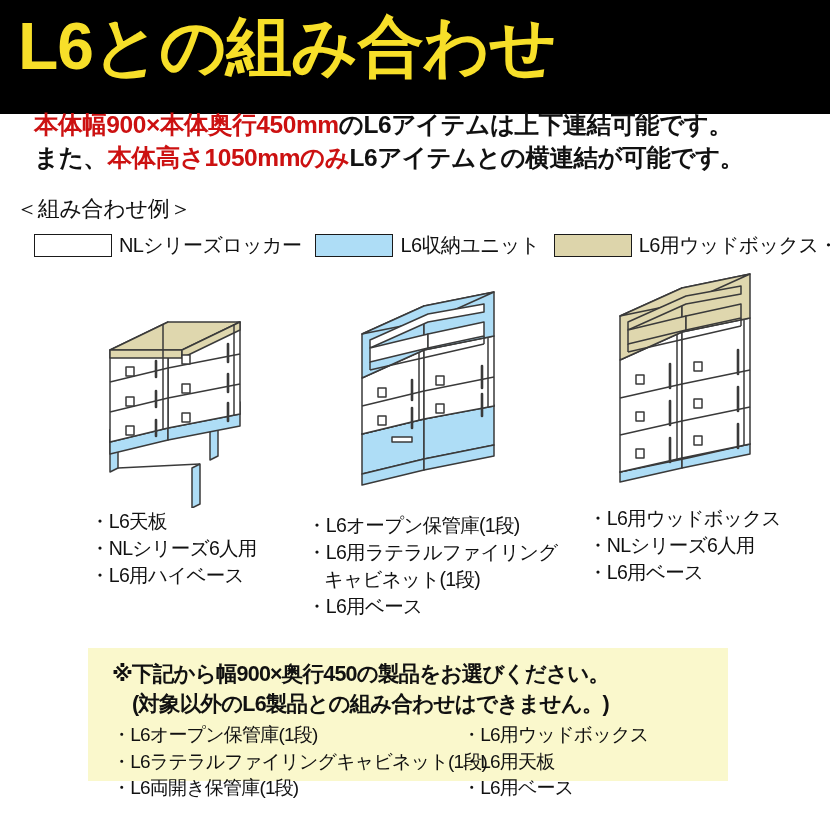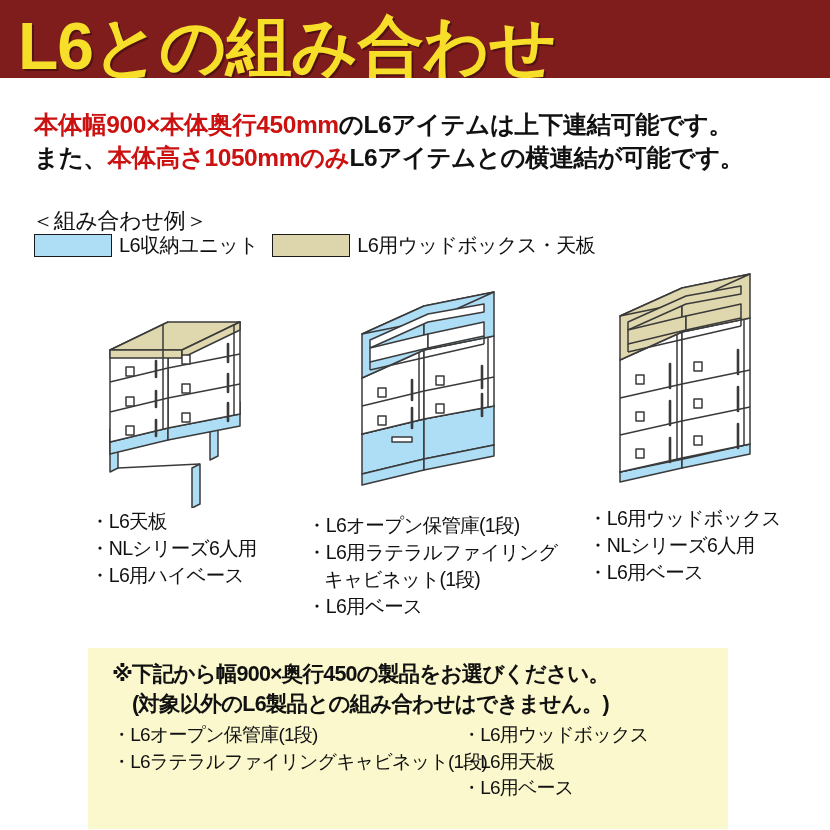--- a/index.html
+++ b/index.html
@@ -9,22 +9,22 @@
     background:#ffffff;
     font-family:"Liberation Sans","DejaVu Sans",sans-serif;
     overflow:hidden;
     position:relative;
     -webkit-font-smoothing:antialiased;
   }
   #page{position:relative;width:830px;height:830px;}
 
   
   .banner{
-    position:absolute;left:0;top:0;width:830px;height:78px;
-    background:#7f1d1d;
+    position:absolute;left:0;top:0;width:830px;height:114px;
+    background:#000000;
     overflow:hidden;
   }
   .banner-title{
     position:absolute;left:18px;top:6px;
     font-size:66px;line-height:80px;
     font-weight:bold;
     color:#F7DF29;
     letter-spacing:-1px;
     white-space:nowrap;
     text-shadow:2px 2px 0 rgba(0,0,0,.35);
@@ -37,26 +37,25 @@
     font-weight:bold;
     color:#111111;
     letter-spacing:-0.4px;
     white-space:nowrap;
   }
   .intro .ln{display:block;}
   .rd{color:#CC1111;text-align:center;}
 
   
   .ex-heading{
-    position:absolute;left:32px;top:196px;
+    position:absolute;left:16px;top:196px;
     font-size:22px;line-height:26px;
     color:#111;font-weight:normal;
     letter-spacing:-0.3px;
     white-space:nowrap;
-    margin-top:12px;
   }
 
   
   .legend{
     position:absolute;left:34px;top:232px;
     display:flex;align-items:center;
     height:26px;
   }
   .legend-item{display:flex;align-items:center;margin-right:14px;}
   .swatch{
@@ -84,21 +83,21 @@
     font-size:19.5px;line-height:27px;
     color:#111;letter-spacing:-0.7px;
     white-space:nowrap;
   }
   .caption .cl{display:block;}
   .caption .indent{padding-left:17px;}
 
   
   .note{
     position:absolute;left:88px;top:648px;
-    width:640px;height:181px;
+    width:640px;height:133px;
     background:#FAF8CC;
     box-sizing:border-box;
   }
   .note-head{
     position:absolute;left:24px;top:11px;
     font-size:21.5px;line-height:30px;
     font-weight:bold;color:#111;
     letter-spacing:-0.8px;white-space:nowrap;
   }
   .note-head .nl{display:block;}
@@ -125,20 +124,24 @@
   </div>
 
   <div class="intro">
     <span class="ln"><span class="rd">本体幅900×本体奥行450mm</span><span>のL6アイテムは上下連結可能です。</span></span>
     <span class="ln"><span>また、</span><span class="rd">本体高さ1050mmのみ</span><span>L6アイテムとの横連結が可能です。</span></span>
   </div>
 
   <div class="ex-heading">＜組み合わせ例＞</div>
 
   <div class="legend">
+    <div class="legend-item">
+      <span class="swatch sw-white"></span>
+      <span class="legend-label">NLシリーズロッカー</span>
+    </div>
     <div class="legend-item">
       <span class="swatch sw-blue"></span>
       <span class="legend-label">L6収納ユニット</span>
     </div>
     <div class="legend-item">
       <span class="swatch sw-beige"></span>
       <span class="legend-label">L6用ウッドボックス・天板</span>
     </div>
   </div>
 
@@ -305,20 +308,21 @@
 
   <div class="note">
     <div class="note-head">
       <span class="nl">※下記から幅900×奥行450の製品をお選びください。</span>
       <span class="nl nl2">(対象以外のL6製品との組み合わせはできません。)</span>
     </div>
     <div class="note-cols">
       <div class="note-col left">
         <span class="nci">・L6オープン保管庫(1段)</span>
         <span class="nci">・L6ラテラルファイリングキャビネット(1段)</span>
+        <span class="nci">・L6両開き保管庫(1段)</span>
       </div>
       <div class="note-col right">
         <span class="nci">・L6用ウッドボックス</span>
         <span class="nci">・L6用天板</span>
         <span class="nci">・L6用ベース</span>
       </div>
     </div>
   </div>
 
 </div>

